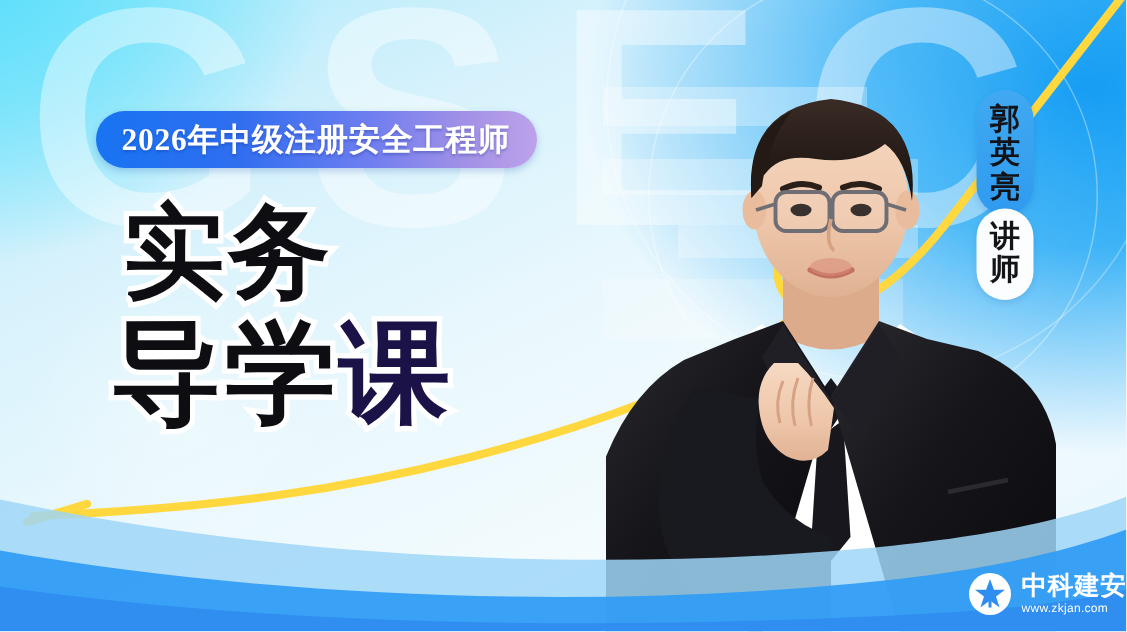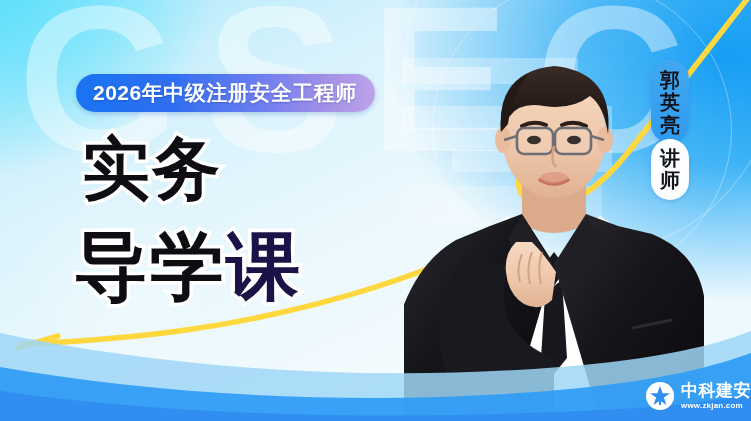--- a/index.html
+++ b/index.html
@@ -99,29 +99,30 @@
     left: 404px;
     top: 28px;
     width: 300px;
     height: 393px;
     pointer-events: none;
   }
 
   
   .badge {
     position: absolute;
-    left: 76px;
+    left: 64px;
     top: 74px;
     height: 38px;
     padding: 0 18px 0 17px;
     display: flex;
     align-items: center;
     border-radius: 19px;
     background: linear-gradient(90deg, #1874f2 0%, #2f6ef0 32%, #6f7ef0 62%, #a592e6 85%, #bda2ea 100%);
     box-shadow: 0 2px 5px rgba(30,80,180,0.25);
+    font-family: Liberation Serif, serif;
   }
   .badge-text {
     color: #ffffff;
     font-size: 21px;
     font-weight: 700;
     letter-spacing: 0.5px;
     white-space: nowrap;
     text-shadow: 0 1px 2px rgba(20,50,140,0.35);
   }
 
@@ -140,21 +141,21 @@
     paint-order: stroke fill;
   }
   .title-line1 {
     font-size: 68px;
     color: #0d0d12;
     margin-left: 8px;
   }
   .title-line2 {
     font-size: 74px;
     color: #0d0d12;
-    margin-top: 28px;
+    margin-top: 10px;
   }
   .title-line2 .accent { color: #1b1248; }
 
   
   .name-pill {
     position: absolute;
     left: 651px;
     top: 60px;
     width: 38px;
     padding: 9px 0 7px 0;
@@ -208,21 +209,21 @@
   .logo-text { display: flex; flex-direction: column; line-height: 1; }
   .logo-name {
     color: #ffffff;
     font-size: 17px;
     font-weight: 700;
     letter-spacing: 0.5px;
   }
   .logo-url {
     color: #ffffff;
     font-size: 8px;
-    font-weight: 700;
+    font-weight: 400;
     letter-spacing: 0.2px;
     margin-top: 3px;
   }
 </style>
 </head>
 <body>
 
 <div id="poster">
 
   <div class="bg-base"></div>

